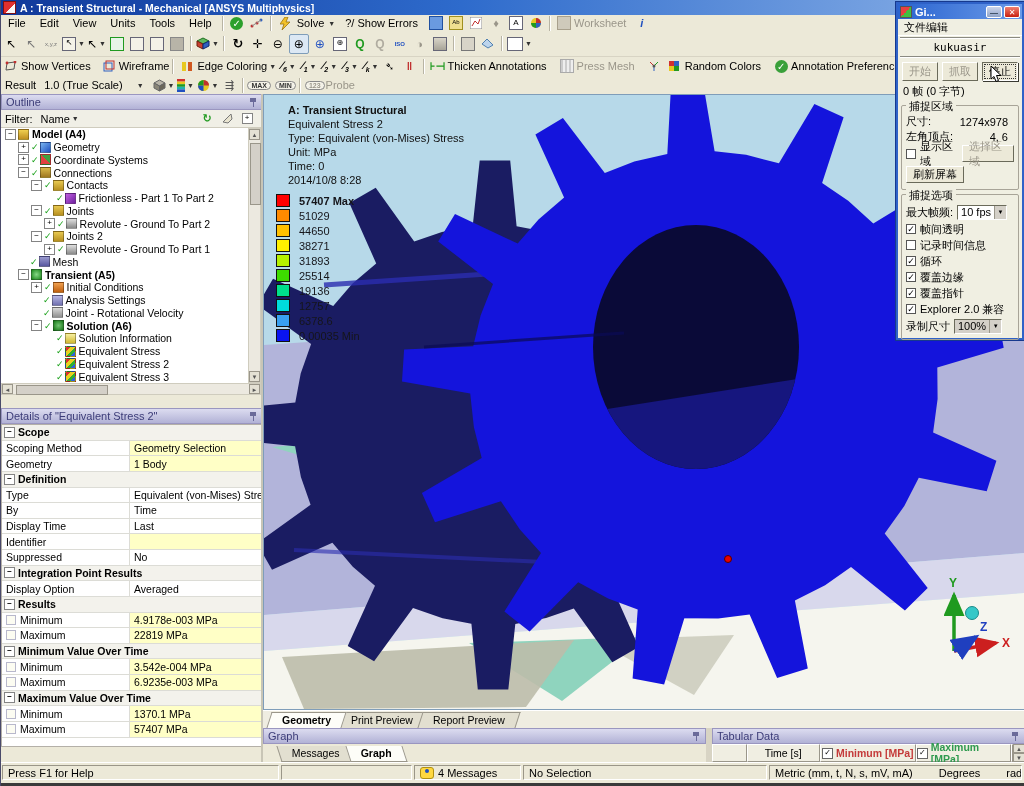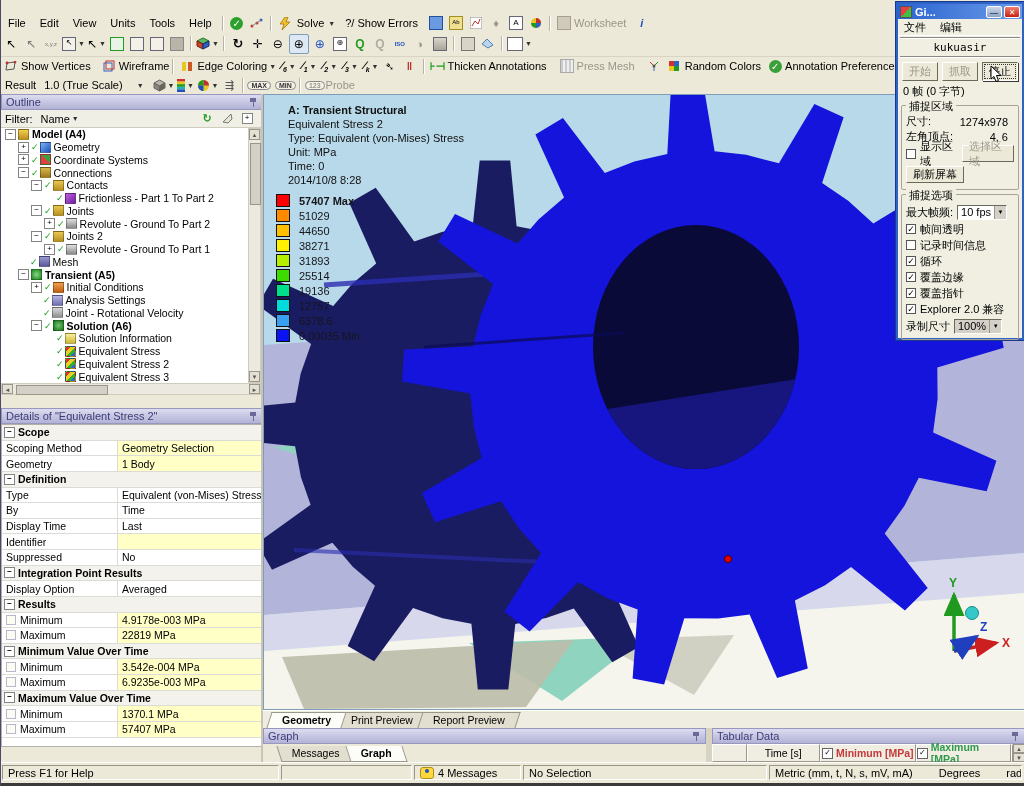--- a/index.html
+++ b/index.html
@@ -63,21 +63,21 @@
   .ti-anset{background:linear-gradient(#b6b6e4,#7070b0);}
   .ti-jointload{background:linear-gradient(#d8d8d8,#909090);}
   .ti-solution{background:radial-gradient(#74c474,#187818);}
   .ti-solinfo{background:linear-gradient(#f8f0a0,#d0b830);}
   .ti-stress{background:linear-gradient(135deg,#e03030 25%,#e8d020 25% 50%,#30b030 50% 75%,#3060e0 75%);}
   
   #detailsHead{left:0;top:408px;width:262px;height:16px;}
   #dtable{left:0;top:424px;width:262px;height:323px;background:#fff;border:1px solid #b4b0a8;box-sizing:border-box;overflow:hidden;}
   .drow{display:flex;height:14.64px;border-bottom:1px solid #dcdcd6;align-items:stretch;font-size:10.5px;}
   .dcat{font-weight:bold;background:#f3f2ec;display:flex;align-items:center;flex:1;padding-left:2px;}
-  .dlab{width:116px;padding-left:4px;border-right:1px solid #dcdcd6;display:flex;align-items:center;background:#fff;flex:none;box-sizing:border-box;}
+  .dlab{width:128px;padding-left:4px;border-right:1px solid #dcdcd6;display:flex;align-items:center;background:#fff;flex:none;box-sizing:border-box;}
   .dval{flex:1;padding-left:4px;display:flex;align-items:center;background:#fff;overflow:hidden;white-space:nowrap;}
   .y{background:#ffffc6;}
   .mini{width:8px;height:8px;border:1px solid #b8b8cc;background:#fcfcf2;margin-right:4px;flex:none;}
   .dexp{width:9px;height:9px;border:1px solid #848484;background:#fff;font-size:8px;line-height:7px;text-align:center;margin-right:3px;flex:none;}
   
   #viewport{left:262px;top:94px;width:762px;height:616px;background:#b7d9e9;border:1px solid #7f9db9;box-sizing:border-box;overflow:hidden;}
   #annot{left:24px;top:8px;line-height:14px;color:#111;}
   #annot .t{font-weight:bold;}
   #legend{left:12px;top:98px;}
   .lrow{display:flex;align-items:center;height:15px;}
@@ -104,21 +104,21 @@
   .sseg{border:1px solid;border-color:#9a9688 #fff #fff #9a9688;margin-right:2px;display:flex;align-items:center;padding:0 5px;box-sizing:border-box;background:#ece9d8;overflow:hidden;white-space:nowrap;}
   .balloon{width:12px;height:10px;background:#ffd840;border:1px solid #b09010;border-radius:3px;position:relative;margin-right:4px;flex:none;}
   .balloon::after{content:"";position:absolute;left:4px;top:1px;width:4px;height:4px;border-radius:50%;background:#2050c0;}
   
   #rec{left:895px;top:2px;width:128px;height:338px;background:#f0efe2;border:2px solid #2f62c8;box-shadow:0 0 0 1px #16398e;box-sizing:border-box;z-index:50;}
   #recTitle{height:15px;background:linear-gradient(90deg,#2a64d0,#6a9ae8);color:#fff;font-weight:bold;display:flex;align-items:center;padding:0 2px;}
   #recIcon{width:10px;height:10px;background:linear-gradient(135deg,#e84040 50%,#40c040 50%);border:1px solid #555;margin-right:3px;flex:none;}
   .wbtn{width:16px;height:12px;margin-left:2px;border:1px solid #fff;border-radius:2px;font-size:8px;line-height:11px;text-align:center;color:#fff;flex:none;box-sizing:border-box;}
   .wbtn.min{background:linear-gradient(#cdd6ea,#8fa3c8);color:#234;}
   .wbtn.close{background:linear-gradient(#f08070,#c82010);font-weight:bold;}
-  #recMenu{height:16px;display:flex;align-items:center;padding-left:6px;gap:14px;border-bottom:1px solid #fff;}
+  #recMenu{height:16px;display:flex;align-items:center;padding-left:6px;border-bottom:1px solid #fff;}
   .hr2{height:0;border-top:1px solid #8a8a82;border-bottom:1px solid #fff;margin:1px 2px;}
   #recName{text-align:center;font-family:"DejaVu Sans Mono","Liberation Mono",monospace;font-size:11px;height:15px;line-height:15px;}
   #recBtns{display:flex;justify-content:space-between;padding:3px 4px 1px;}
   .rbtn{width:36px;height:19px;background:#ece9d8;border:1px solid;border-color:#fff #6a6a5a #6a6a5a #fff;box-shadow:1px 1px 0 #3a3a32;font-size:11px;display:flex;align-items:center;justify-content:center;box-sizing:border-box;}
   .rbtn.dis{color:#9a968a;box-shadow:none;}
   .rbtn.focus{outline:1px dotted #333;outline-offset:-3px;border-color:#6a6a5a #fff #fff #6a6a5a;}
   #recFrames{padding:2px 5px;font-size:11px;}
   .grp{margin:4px 3px 0;border:1px solid #a8a498;border-radius:2px;position:relative;padding:8px 4px 4px;}
   .grpLab{position:absolute;left:4px;top:-7px;background:#f0efe2;padding:0 3px;font-size:11px;}
   .grow{display:flex;align-items:center;height:15px;font-size:11px;}
@@ -130,20 +130,24 @@
   .smallbtn.dis{color:#9a968a;}
   #cursor{position:absolute;left:92px;top:62px;z-index:60;}
   
   #leftEdge{left:260px;top:94px;width:2px;height:668px;background:#c8c5b6;}
 </style>
 </head>
 <body>
 
 <div id="app">
 
+  <div id="titlebar" class="abs">
+    <span id="appicon"></span>
+    <span>A : Transient Structural - Mechanical [ANSYS Multiphysics]</span>
+  </div>
 
   <div id="menubar" class="abs flex">
     <span id="menus" class="flex">
         <span class="mi">File</span>
         <span class="mi">Edit</span>
         <span class="mi">View</span>
         <span class="mi">Units</span>
         <span class="mi">Tools</span>
         <span class="mi">Help</span>
       </span>
@@ -369,21 +373,21 @@
         </svg>
       </span>
     <span class="tbi">
         <svg width="11" height="11">
           <rect width="5" height="5" fill="#d03030"></rect>
           <rect x="5" width="5" height="5" fill="#3060c0"></rect>
           <rect y="5" width="5" height="5" fill="#e8c820"></rect>
           <rect x="5" y="5" width="5" height="5" fill="#209a20"></rect>
         </svg>
       </span>
-    <span style="margin-right:4px;">Random Colors</span>
+    <span style="margin-right:10px;">Random Colors</span>
     <span class="tbi">
         <span class="ic-ok" style="background:#3aa03a;">✓</span>
       </span>
     <span>Annotation Preferences</span>
   </div>
 
   <div id="toolbar4" class="abs flex">
     <span style="margin:0 8px 0 4px;">Result</span>
     <span>1.0 (True Scale)</span>
     <span class="dd" style="margin:0 8px 0 14px;">▼</span>

